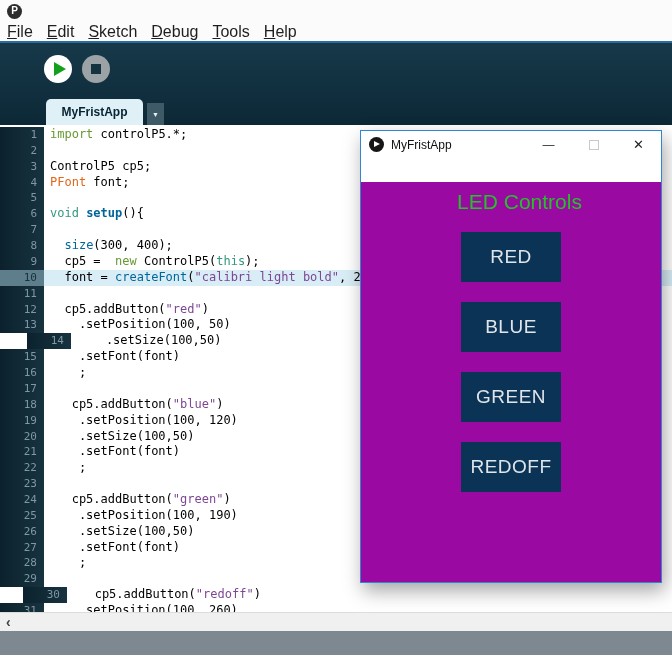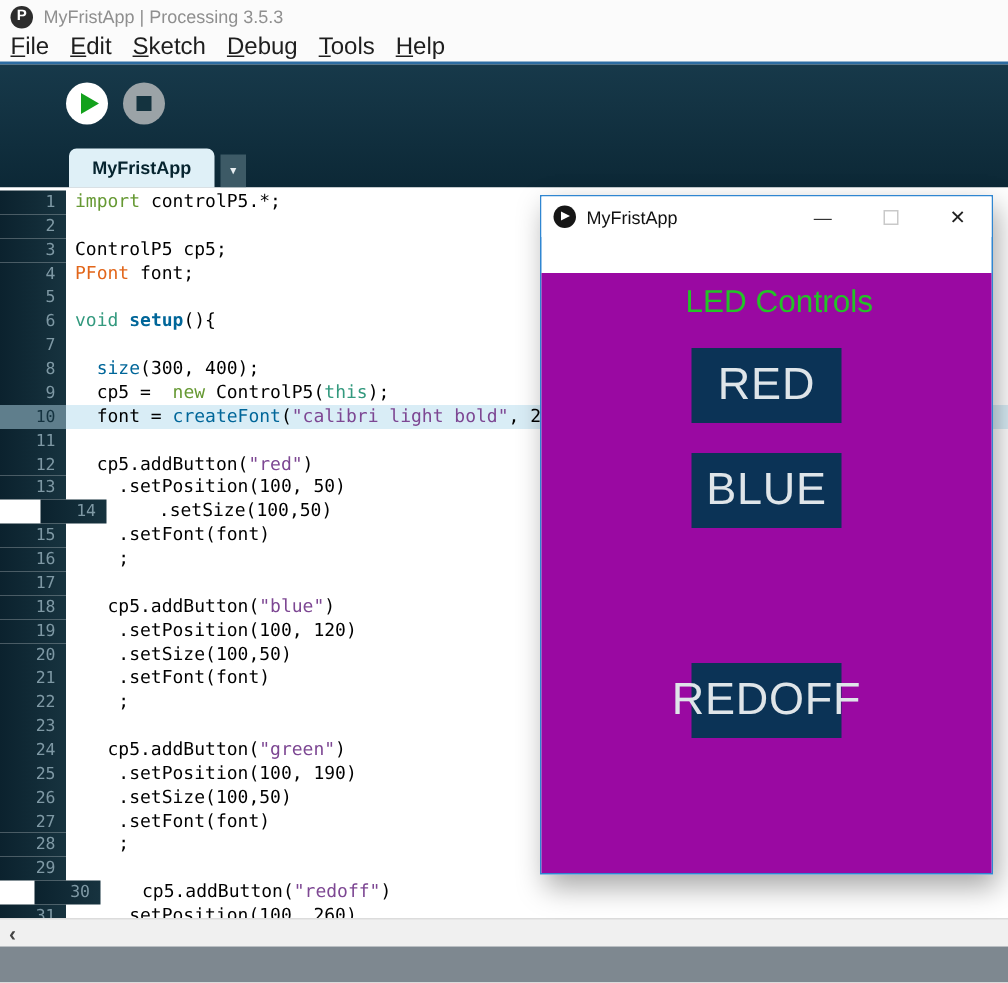--- a/index.html
+++ b/index.html
@@ -75,30 +75,29 @@
   .s-title { font-size:12px; color:#111; margin-left:7px; flex:1; }
   .s-ctl { width:45px; height:27px; display:flex; align-items:center; justify-content:center; flex:none; }
   .s-min { font-size:12px; color:#333; }
   .s-max { width:10px; height:10px; border:1px solid #c9c9c9; }
   .s-close { font-size:13px; color:#222; }
   .s-canvas { position:relative; width:300px; height:400px;margin-top:24px; }
   .s-heading { position:absolute; top:8px; left:0; width:100%; padding-left:17px;
     text-align:center; font-size:21px; }
   .s-btn { position:absolute; left:100px; width:100px; height:50px;
     display:flex; align-items:center; justify-content:center;
-    font-size:30px; color:#dfe5e9; letter-spacing:0.5px; }
+    font-size:19px; color:#dfe5e9; letter-spacing:0.5px; }
 </style>
 </head>
 <body>
 
 <div id="app">
 
   <div class="titlebar">
     <div class="app-icon">P</div>
-    <span class="title-text">MyFristApp | Processing 3.5.3</span>
   </div>
 
   <div class="menubar" id="menubar">
       <span class="menu-item"><u>F</u>ile</span>
       <span class="menu-item"><u>E</u>dit</span>
       <span class="menu-item"><u>S</u>ketch</span>
       <span class="menu-item"><u>D</u>ebug</span>
       <span class="menu-item"><u>T</u>ools</span>
       <span class="menu-item"><u>H</u>elp</span>
     </div>
@@ -262,17 +261,18 @@
         <div class="s-max"></div>
       </div>
       <div class="s-ctl">
         <span class="s-close">✕</span>
       </div>
     </div>
     <div class="s-canvas" id="canvas" style="background: rgb(154, 9, 162);">
       <div class="s-heading" style="color: rgb(35, 195, 39);">LED Controls</div>
     <div class="s-btn" style="top: 50px; background: rgb(11, 51, 86);">RED</div>
         <div class="s-btn" style="top: 120px; background: rgb(11, 51, 86);">BLUE</div>
+        <div class="s-btn" style="top: 190px; background: rgb(11, 51, 86);">GREEN</div>
         <div class="s-btn" style="top: 260px; background: rgb(11, 51, 86);">REDOFF</div>
       </div>
   </div>
 
 </div>
 
 </body></html>

